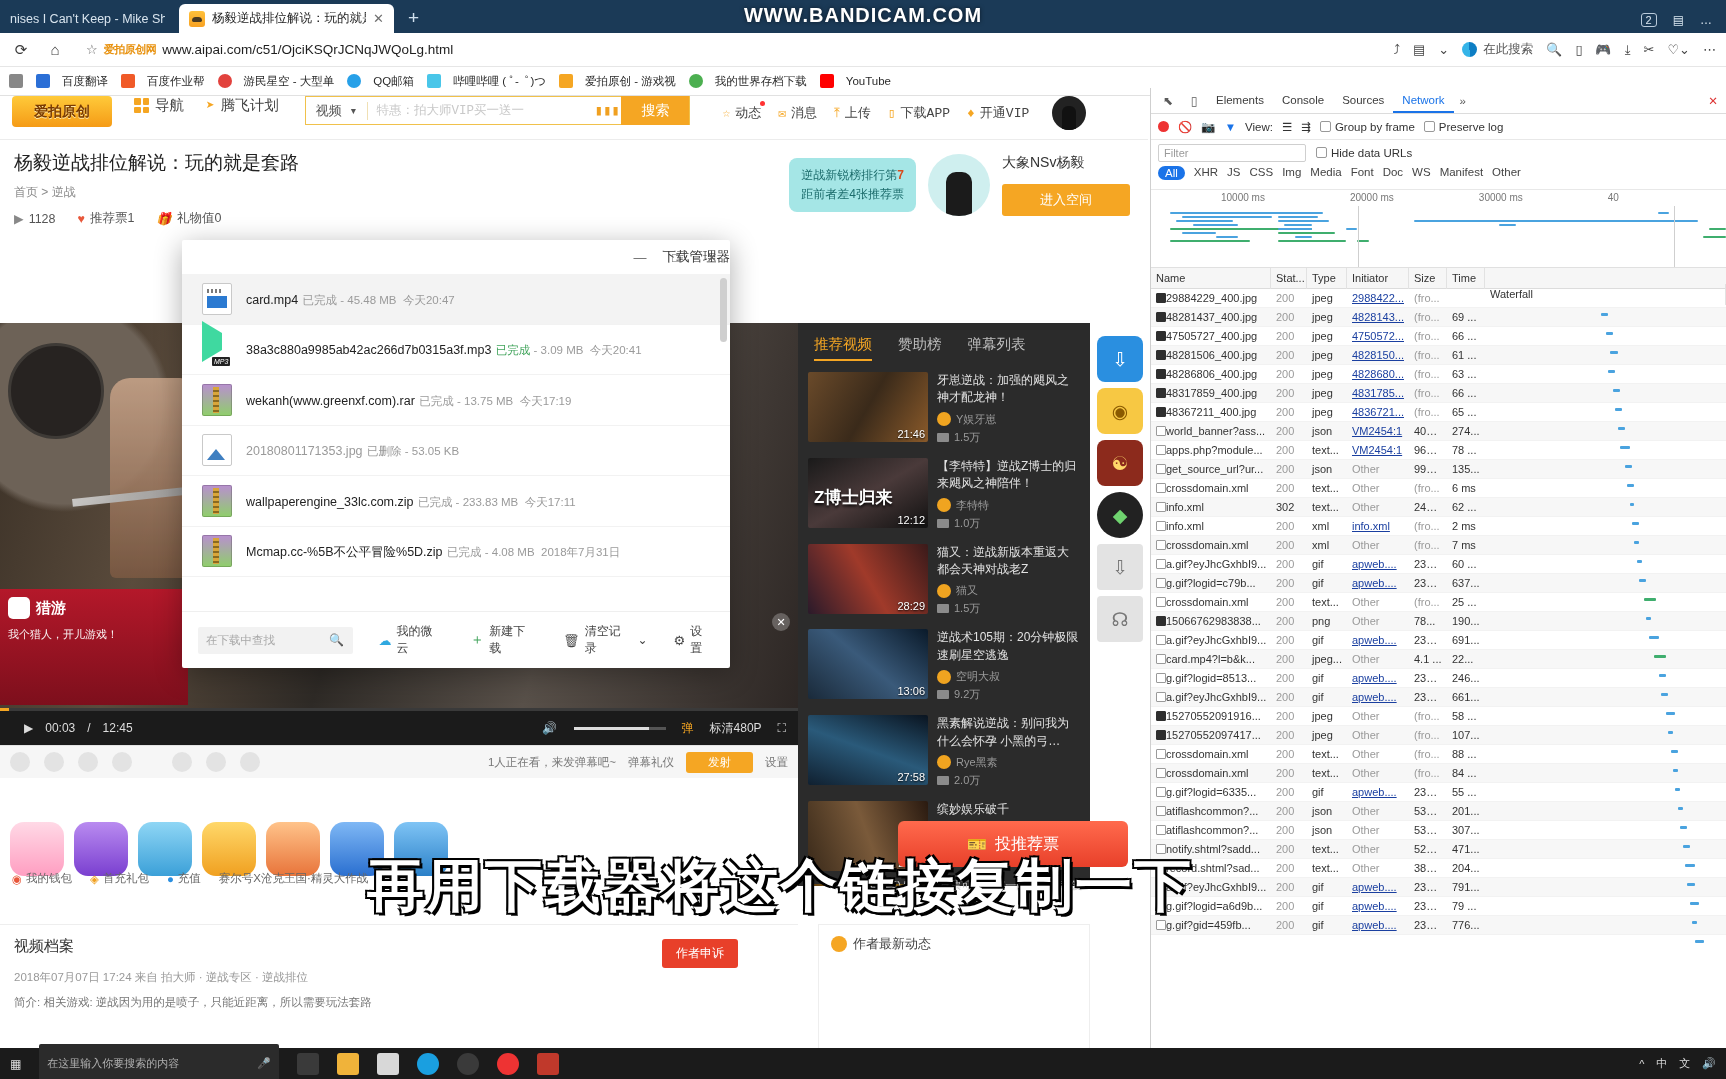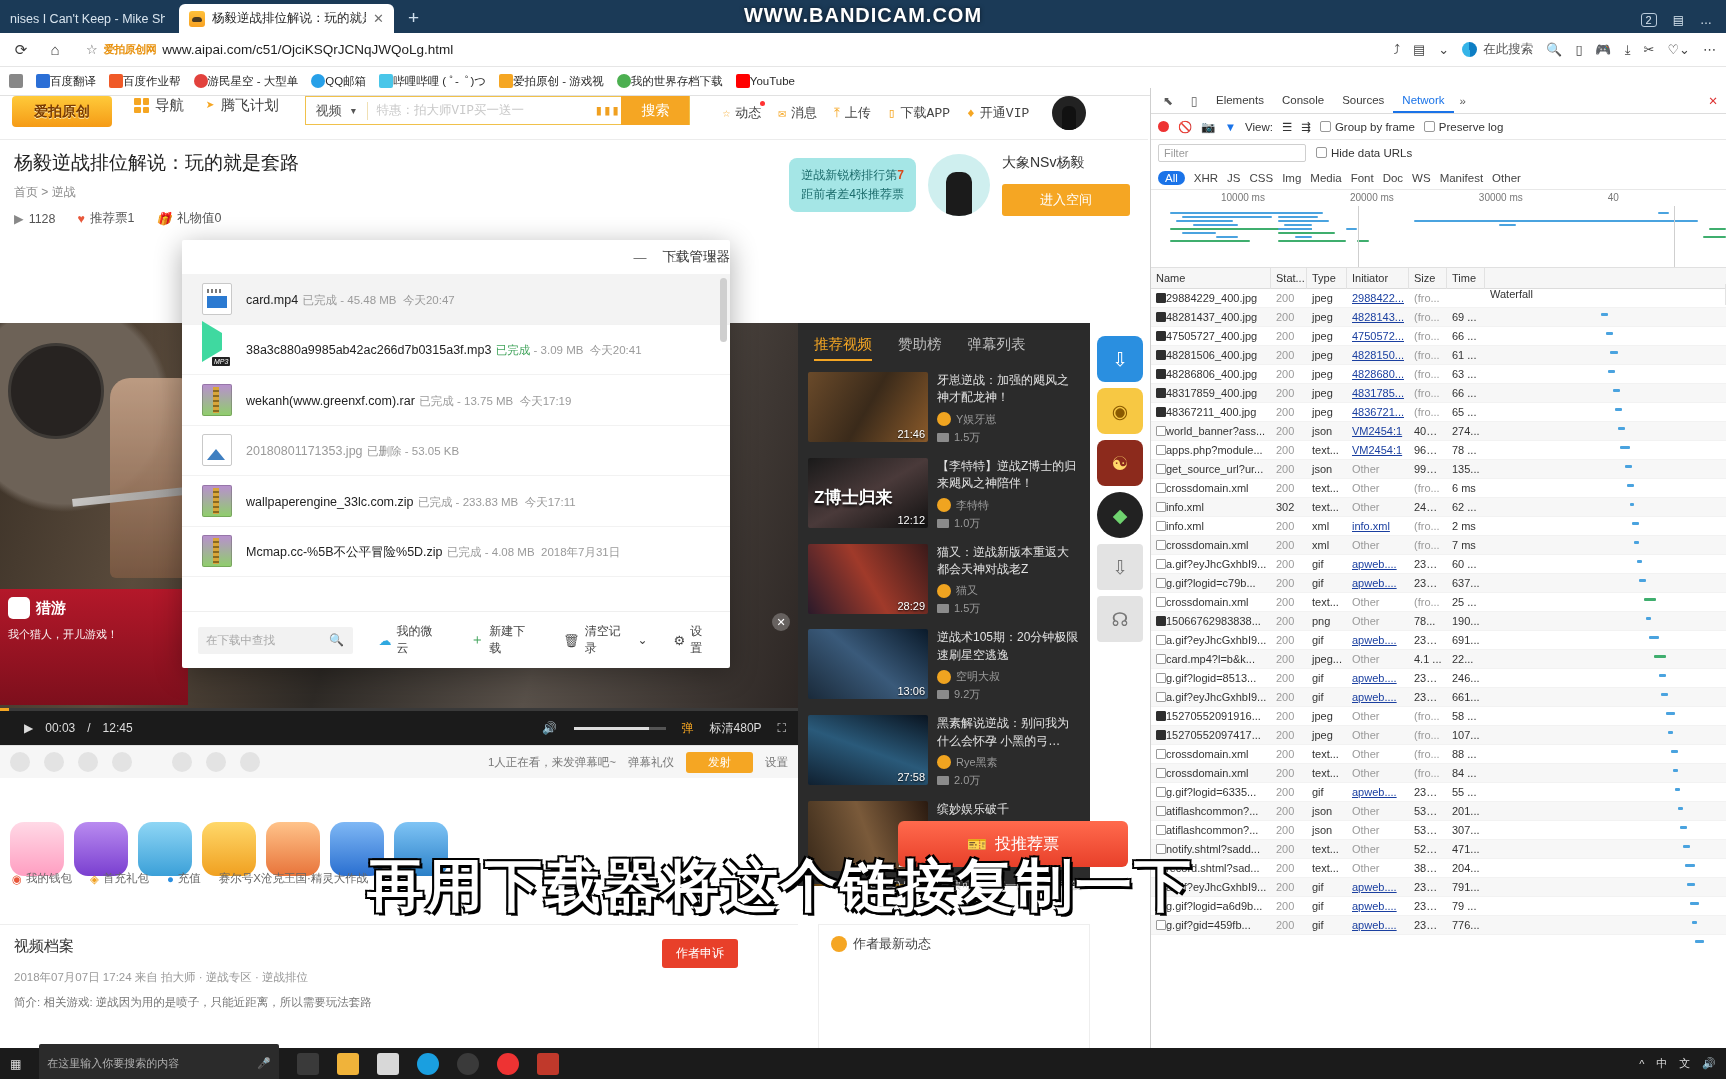--- a/index.html
+++ b/index.html
@@ -35,21 +35,21 @@
              font-size:13.5px; color:#1f1f1f; }
   .omnibox .star { color:#666; font-size:13px; }
   .omnibox .sitetag { color:#e8920f; font-weight:bold; font-size:11px; letter-spacing:-0.5px; }
   .tb-right { display:flex; align-items:center; gap:13px; color:#444; font-size:13px; }
   .edge-search { display:flex; align-items:center; gap:6px; font-size:12.5px; color:#555; }
   .edge-logo { width:15px; height:15px; border-radius:50%;
       background:conic-gradient(#0d7ec4 0 50%, #35b4e8 0 100%); }
 
   .bookmarks { height:29px; background:#fff; display:flex; align-items:center; gap:3px;
                padding:0 4px; border-bottom:1px solid #e1e1e1; overflow:hidden; }
-  .bm { display:flex; align-items:center; gap:0; padding:2px 5px; font-size:11.5px;
+  .bm { display:flex; align-items:center; gap:12px; padding:2px 5px; font-size:11.5px;
         color:#2b2b2b; white-space:nowrap; }
   .bm .bmi { width:14px; height:14px; border-radius:2px; flex:0 0 14px; }
 
   
   .page { position:absolute; left:0; top:96px; width:1148px; bottom:0; background:#fff; overflow:hidden; }
   .site-nav { height:44px; background:#fff; border-bottom:1px solid #ececec; display:flex;
               align-items:flex-start; gap:22px; padding:0 12px;font-family:Liberation Mono, monospace; }
   .logo { width:100px; height:31px; border-radius:4px;
      background:linear-gradient(#ffca3a,#f59b16); display:flex; align-items:center;
      justify-content:center; color:#7a3b00; font-size:14px; font-weight:bold;
@@ -241,21 +241,21 @@
   .dt-more { padding:0 6px; color:#555; }
   .dt-close { margin-left:auto; padding:0 8px; color:#d33; }
   .dt-toolbar { height:26px; display:flex; align-items:center; gap:9px; padding:0 7px;
                 border-bottom:1px solid #e8e8e8; }
   .rec-dot { width:11px; height:11px; border-radius:50%; background:#e33; }
   .dt-filterrow { height:26px; display:flex; align-items:center; gap:10px; padding:0 7px; }
   .dt-filter { flex:0 0 148px; height:18px; border:1px solid #cfcfcf; border-radius:2px;
                font-size:11px; color:#9a9a9a; padding:0 5px; line-height:17px; }
   .chk { width:11px; height:11px; border:1px solid #999; border-radius:2px; display:inline-block;
          vertical-align:-1px; margin-right:4px; }
-  .dt-types { height:24px; display:flex; align-items:center; gap:9px; padding:0 7px;
+  .dt-types { height:24px; display:flex; align-items:flex-start; gap:9px; padding:0 7px;
               border-bottom:1px solid #e8e8e8; color:#444; }
   .dt-types .all { background:#1a73e8; color:#fff; border-radius:9px; padding:1px 7px; }
   .dt-overview { height:78px; border-bottom:1px solid #e0e0e0; position:relative; overflow:hidden;
                  background:#fff; }
   .ov-ticks { display:flex; font-size:10px; color:#777; padding:2px 0 0 70px; gap:85px; }
   .ov-bars { position:absolute; left:8px; right:0; top:20px; bottom:4px; }
   .ov-bars i { position:absolute; height:2px; background:#4aa3df; border-radius:1px; }
   .ov-bars i.g { background:#3fae6e; }
   .ov-line { position:absolute; top:16px; bottom:0; width:1px; background:#cfcfcf; }
 

